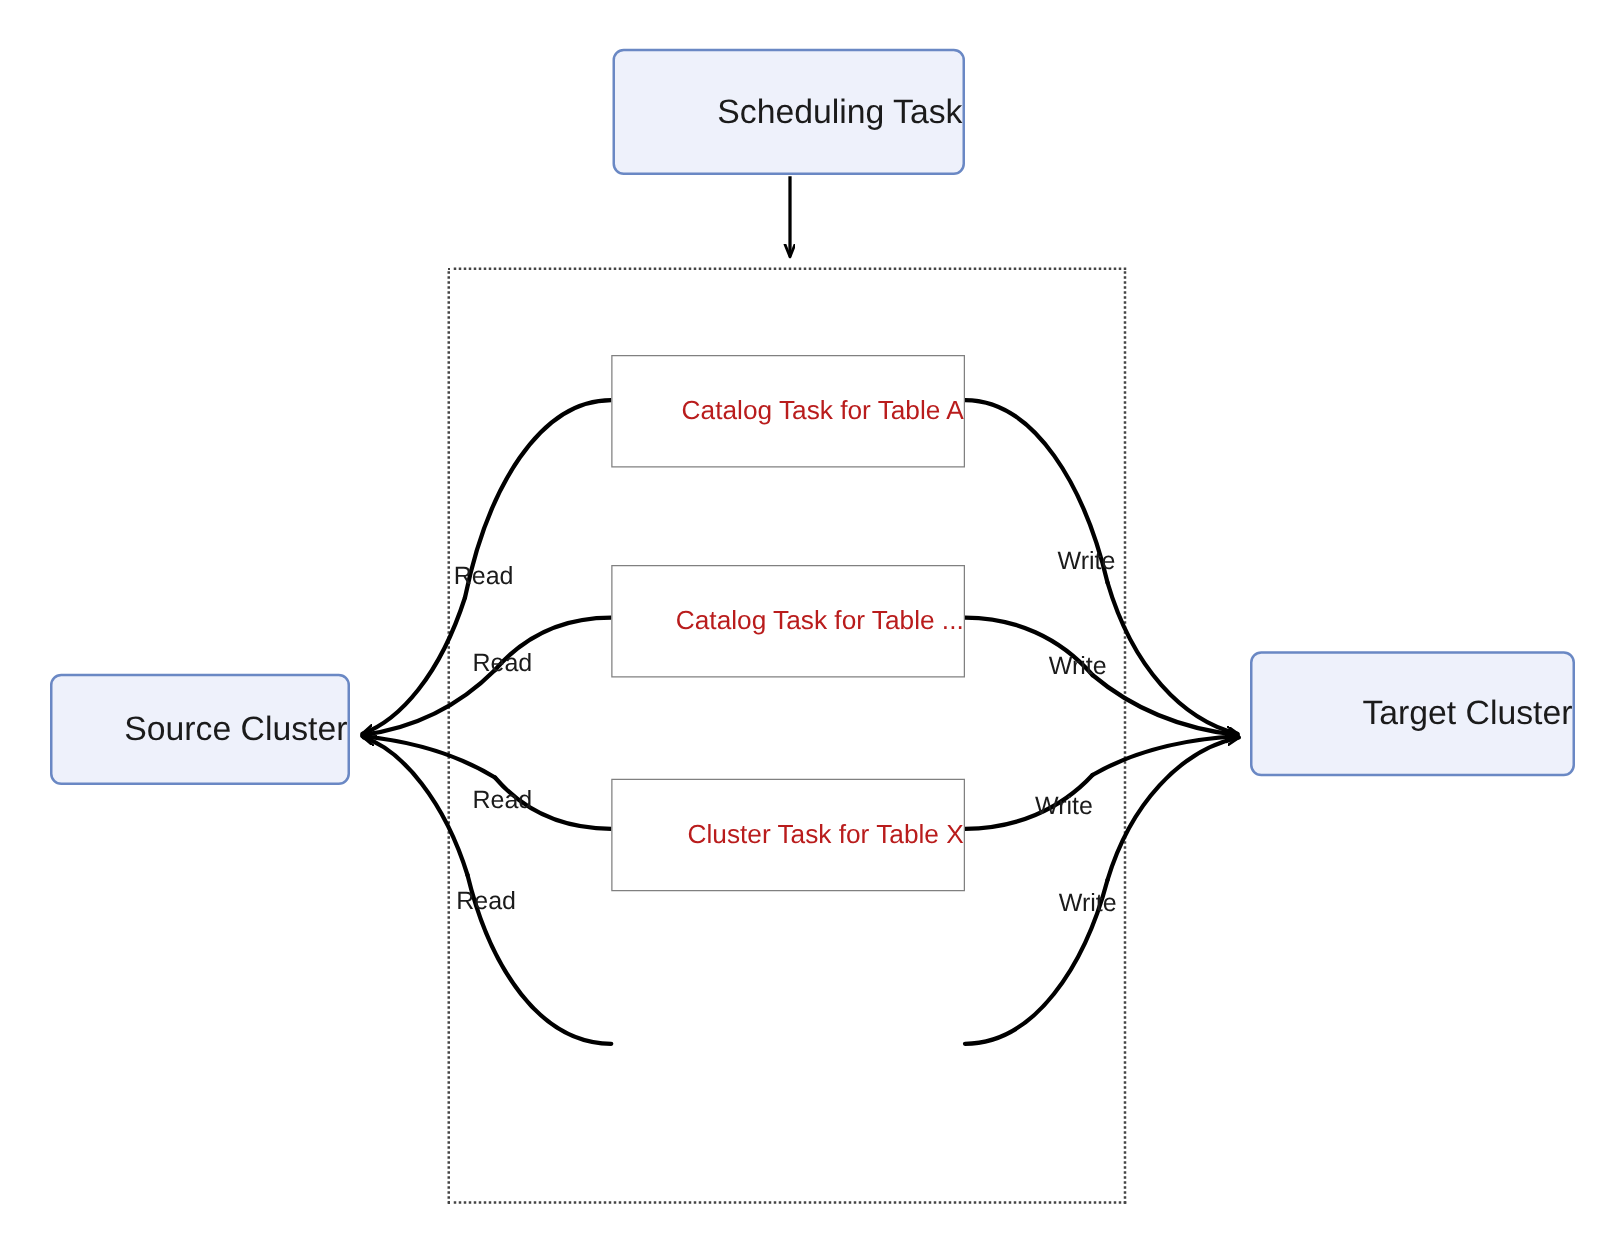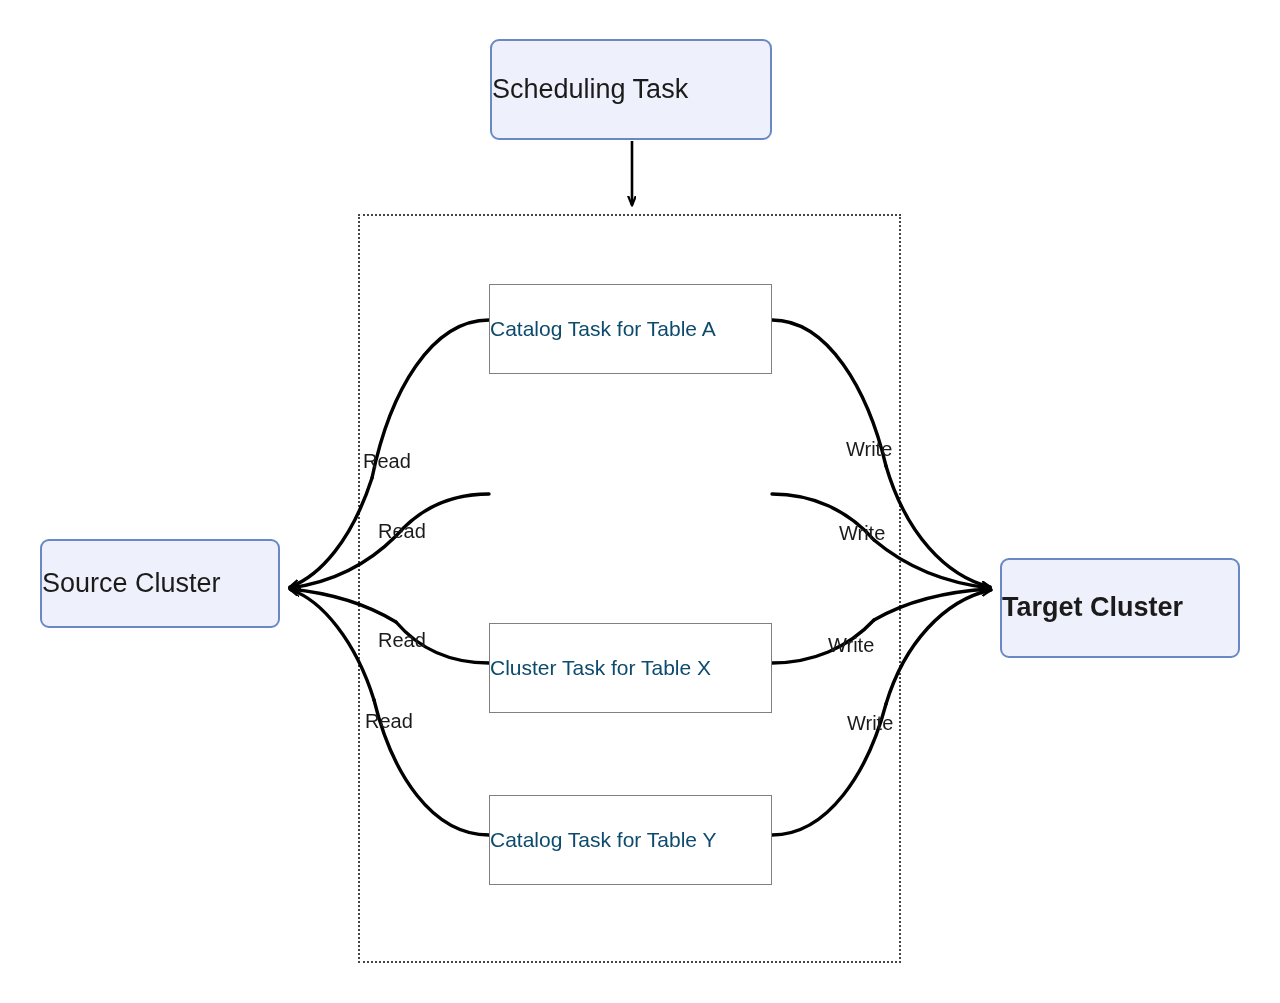--- a/index.html
+++ b/index.html
@@ -25,37 +25,37 @@
     top: 0;
     width: 1280px;
     height: 1003px;
     overflow: visible;
   }
   .node {
     position: absolute;
     box-sizing: border-box;
     display: flex;
     align-items: center;
-    justify-content: flex-start;
+    justify-content: flex-end;
     text-align: center;
     line-height: 1.15;
   }
   .node-rounded {
     background: #eef1fb;
     border: 2px solid #6a88c4;
     border-radius: 9px;
     font-size: 27px;
     color: #1b1b1b;
   }
   .node-plain {
     background: #ffffff;
     border: 1px solid #808080;
     border-radius: 0;
     font-size: 21px;
-    color: #0c4a6e;
+    color: #b91c1c;
   }
   .group-box {
     position: absolute;
     box-sizing: border-box;
     border: 2px dotted #444444;
     background: transparent;
   }
   .edge-label {
     position: absolute;
     font-size: 20px;
@@ -106,36 +106,36 @@
   </svg>
 
   <div class="node node-rounded" style="left:490px; top:39px; width:282px; height:101px;">
     <span>Scheduling Task</span>
   </div>
 
   <div class="node node-rounded" style="left:40px; top:539px; width:240px; height:89px;">
     <span>Source Cluster</span>
   </div>
 
-  <div class="node node-rounded" style="left:1000px; top:558px; width:240px; height:100px;font-weight:bold;">
+  <div class="node node-rounded" style="left:1000px; top:521px; width:260px; height:100px;">
     <span>Target Cluster</span>
   </div>
 
   <div class="node node-plain" style="left:489px; top:284px; width:283px; height:90px;">
     <span>Catalog Task for Table A</span>
   </div>
 
+  <div class="node node-plain" style="left:489px; top:452px; width:283px; height:90px;">
+    <span>Catalog Task for Table ...</span>
+  </div>
 
   <div class="node node-plain" style="left:489px; top:623px; width:283px; height:90px;">
     <span>Cluster Task for Table X</span>
   </div>
 
-  <div class="node node-plain" style="left:489px; top:795px; width:283px; height:90px;">
-    <span>Catalog Task for Table Y</span>
-  </div>
 
   <div class="edge-label" style="left:363px; top:451px;">Read</div>
   <div class="edge-label" style="left:378px; top:521px;">Read</div>
   <div class="edge-label" style="left:378px; top:630px;">Read</div>
   <div class="edge-label" style="left:365px; top:711px;">Read</div>
 
   <div class="edge-label" style="left:846px; top:439px;">Write</div>
   <div class="edge-label" style="left:839px; top:523px;">Write</div>
   <div class="edge-label" style="left:828px; top:635px;">Write</div>
   <div class="edge-label" style="left:847px; top:713px;">Write</div>

